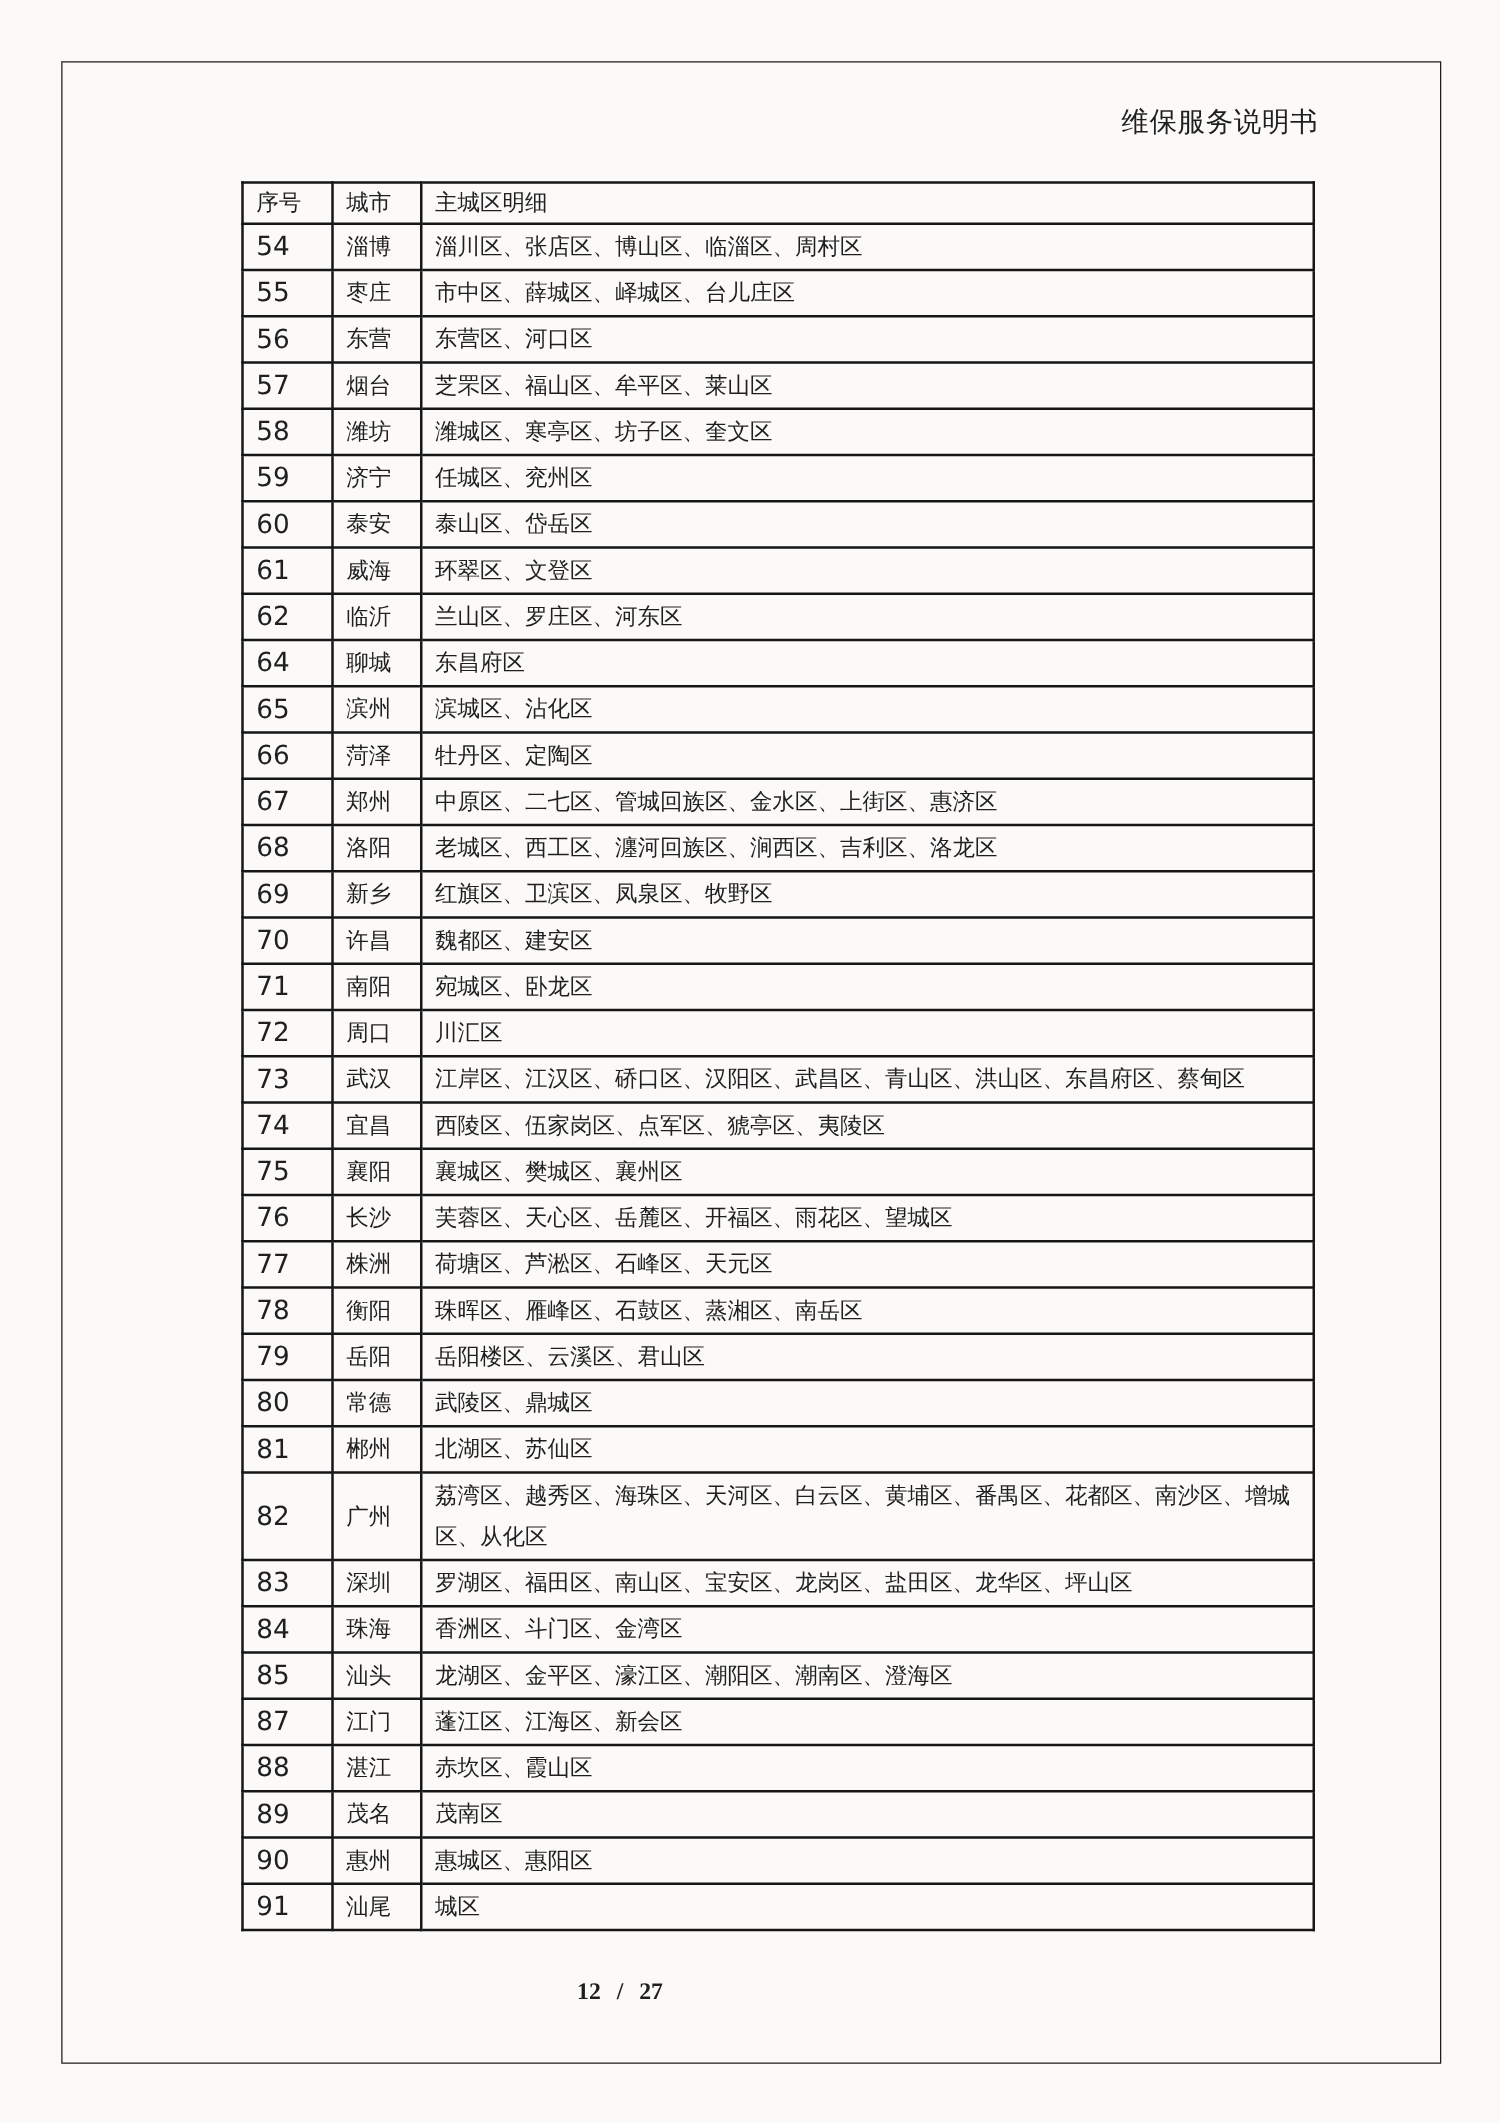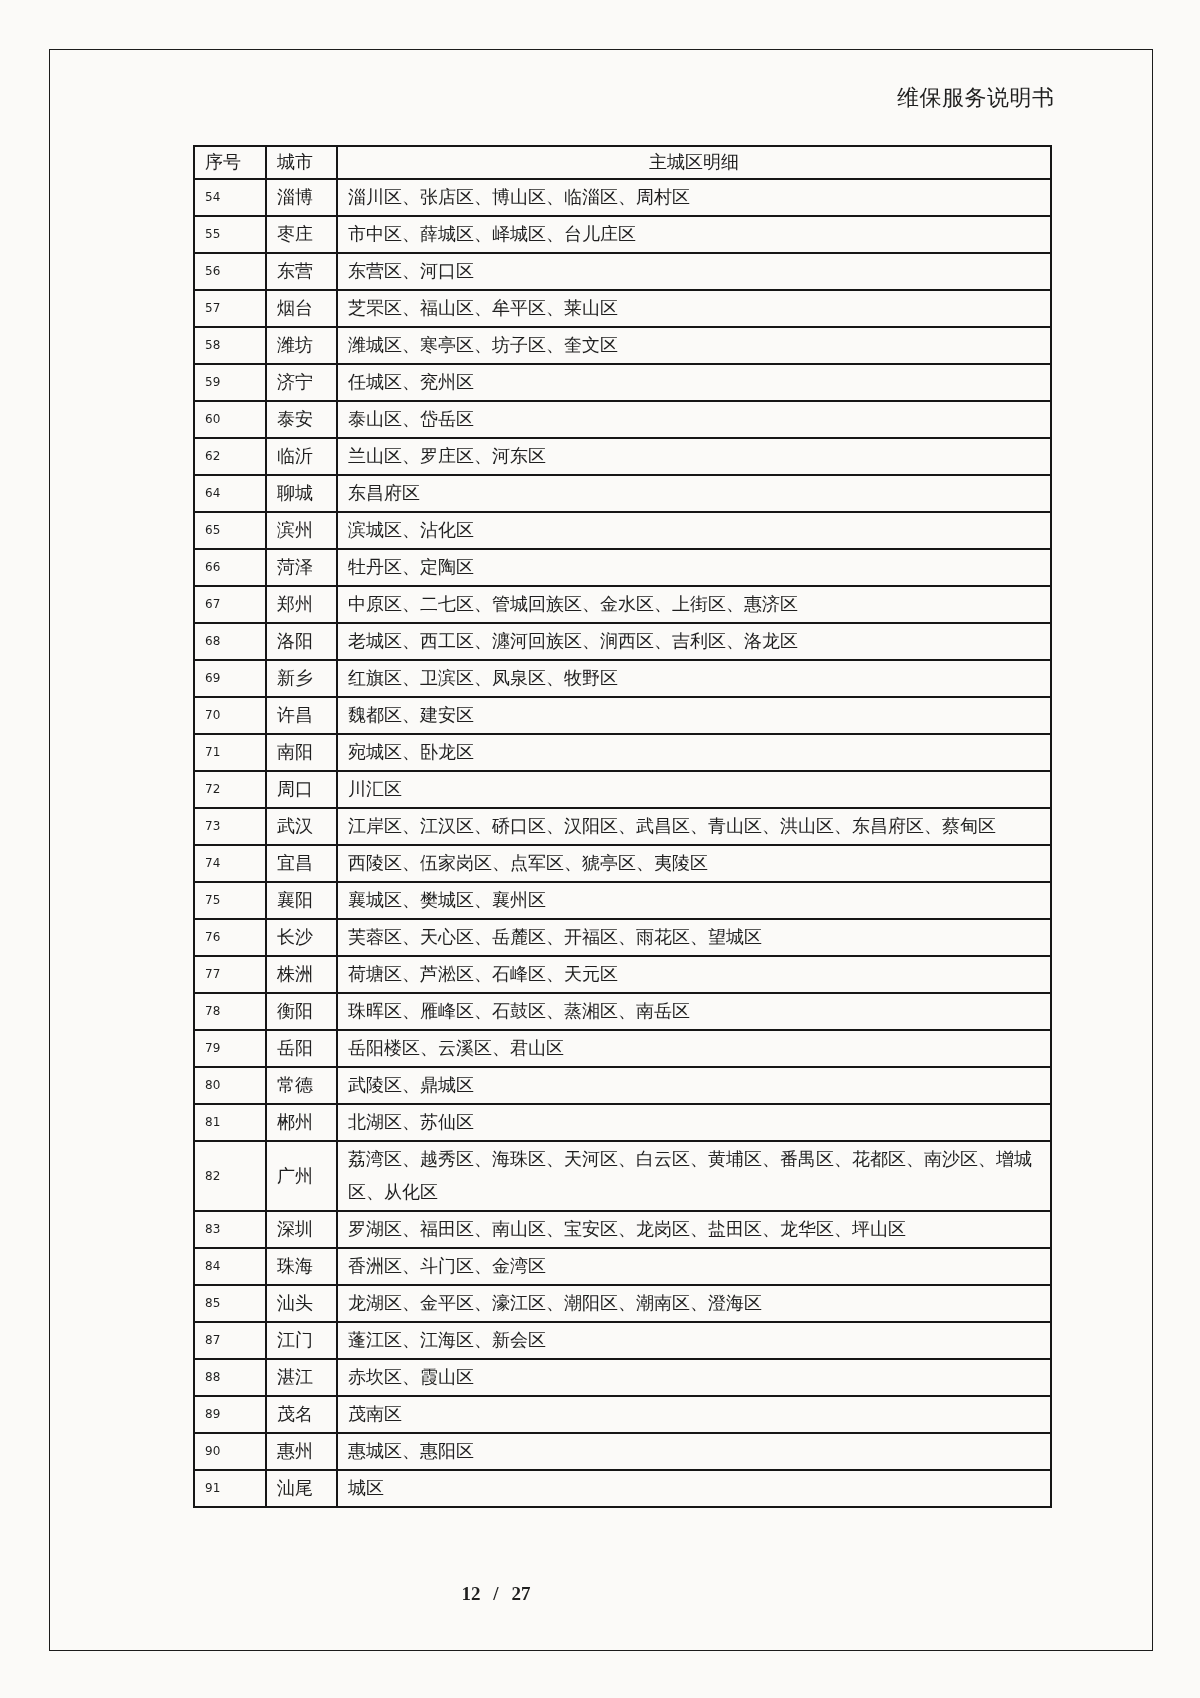--- a/index.html
+++ b/index.html
@@ -45,25 +45,25 @@
     font-weight: normal;
     font-size: 18px;
     padding: 0 10px;
     height: 31px;
     line-height: 31px;
     vertical-align: middle;
     text-align: left;
     overflow: hidden;
   }
   .districts-table th.col-districts-header {
-    text-align: center;
+    text-align: left;
   }
   .districts-table td.cell-no {
     font-family: "DejaVu Sans", sans-serif;
-    font-size: 12px;
+    font-size: 21px;
   }
   .districts-table td.cell-districts {
     line-height: 33px;
     padding-top: 1px;
     padding-bottom: 1px;
   }
   .page-footer {
     position: absolute;
     top: 1583px;
     left: 0;
@@ -127,20 +127,25 @@
     <td class="cell-no">59</td>
     <td class="cell-city">济宁</td>
     <td class="cell-districts">任城区、兖州区</td>
   </tr>
       <tr>
     <td class="cell-no">60</td>
     <td class="cell-city">泰安</td>
     <td class="cell-districts">泰山区、岱岳区</td>
   </tr>
       <tr>
+    <td class="cell-no">61</td>
+    <td class="cell-city">威海</td>
+    <td class="cell-districts">环翠区、文登区</td>
+  </tr>
+      <tr>
     <td class="cell-no">62</td>
     <td class="cell-city">临沂</td>
     <td class="cell-districts">兰山区、罗庄区、河东区</td>
   </tr>
       <tr>
     <td class="cell-no">64</td>
     <td class="cell-city">聊城</td>
     <td class="cell-districts">东昌府区</td>
   </tr>
       <tr>

